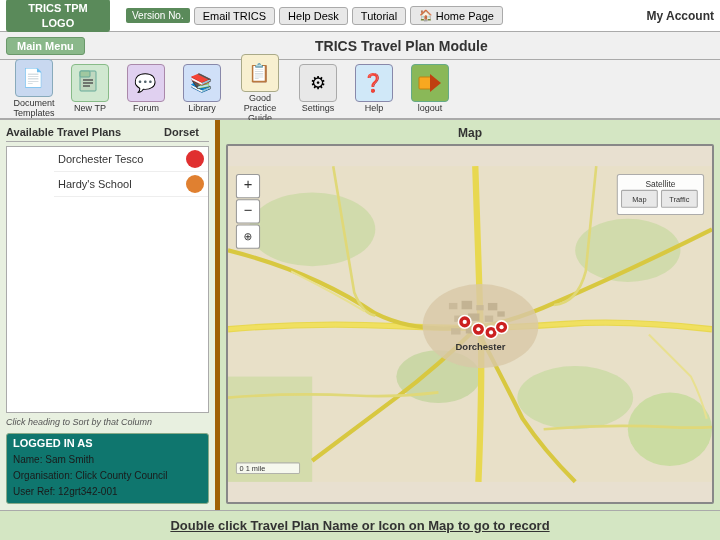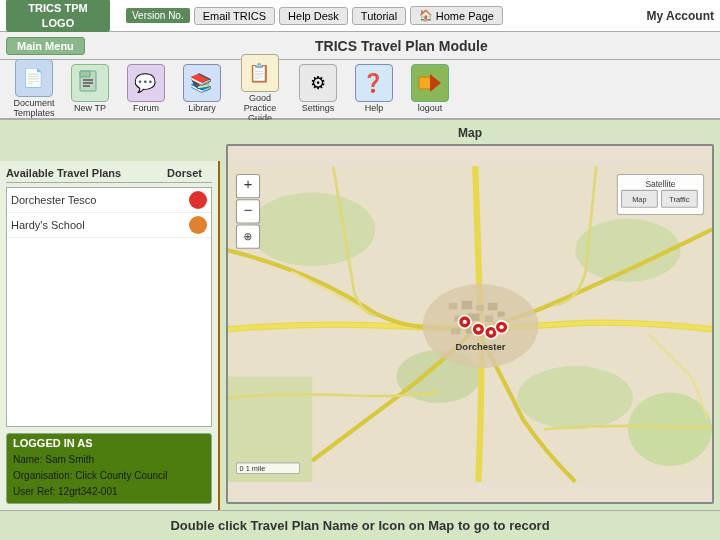--- a/index.html
+++ b/index.html
@@ -125,25 +125,24 @@
     
     .main-content {
       display: flex;
       height: calc(540px - 32px - 28px - 60px - 30px);
     }
 
     
     .left-panel {
       width: 220px;
       background: #e8f0e0;
-      border-right: 2px solid #a16207;
+      border-right: 5px solid #a16207;
       display: flex;
       flex-direction: column;
       padding: 6px;
-      margin-top: 41px;
     }
     .travel-plans-header {
       display: flex;
       border-bottom: 1px solid #aaa;
       margin-bottom: 4px;
       padding-bottom: 3px;
     }
     .col-header {
       font-weight: bold;
       font-size: 11px;
@@ -151,20 +150,21 @@
       cursor: pointer;
     }
     .col-header.name { flex: 1; }
     .col-header.actions { width: 55px; text-align: center; }
     
     .plan-list {
       flex: 1;
       overflow-y: auto;
       border: 1px solid #aaa;
       background: #fff;
+      padding-left: 47px;
     }
     .plan-row {
       display: flex;
       align-items: center;
       padding: 3px 4px;
       border-bottom: 1px solid #eee;
       cursor: pointer;
     }
     .plan-name { flex: 1; font-size: 11px; color: #333; }
     .plan-icon {
@@ -180,21 +180,21 @@
     .sort-hint {
       font-size: 9px;
       color: #555;
       margin-top: 4px;
       font-style: italic;
     }
 
     .logged-in-section {
       margin-top: 6px;
       border: 1px solid #8a8;
-      background: #4d7c0f;
+      background: #0f766e;
       border-radius: 3px;
       padding: 3px 6px;
     }
     .logged-in-title {
       font-weight: bold;
       font-size: 11px;
       color: white;
       margin-bottom: 3px;
     }
     .logged-in-info {
@@ -239,20 +239,21 @@
       background: #d4e6c3;
       display: flex;
       align-items: center;
       justify-content: center;
       border-top: 1px solid #aaa;
     }
     .bottom-text {
       font-size: 13px;
       font-weight: bold;
       color: #333;
+      text-decoration: underline;
     }
 
     
     .plan-list::-webkit-scrollbar { width: 8px; }
     .plan-list::-webkit-scrollbar-track { background: #ddd; }
     .plan-list::-webkit-scrollbar-thumb { background: #999; }
   </style>
 </head>
 <body>
 
@@ -337,20 +338,21 @@
     <div class="plan-list">
       <div class="plan-row">
         <span class="plan-name">Dorchester Tesco</span>
         <div class="plan-icon red"></div>
       </div>
       <div class="plan-row">
         <span class="plan-name">Hardy's School</span>
         <div class="plan-icon orange"></div>
       </div>
     </div>
+    <div class="sort-hint">Click heading to Sort by that Column</div>
 
     <div class="logged-in-section">
       <div class="logged-in-title">LOGGED IN AS</div>
       <div class="logged-in-info">Name: Sam Smith</div>
       <div class="logged-in-info">Organisation: Click County Council</div>
       <div class="logged-in-info">User Ref: 12grt342-001</div>
     </div>
   </div>
 
   <div class="right-panel">

